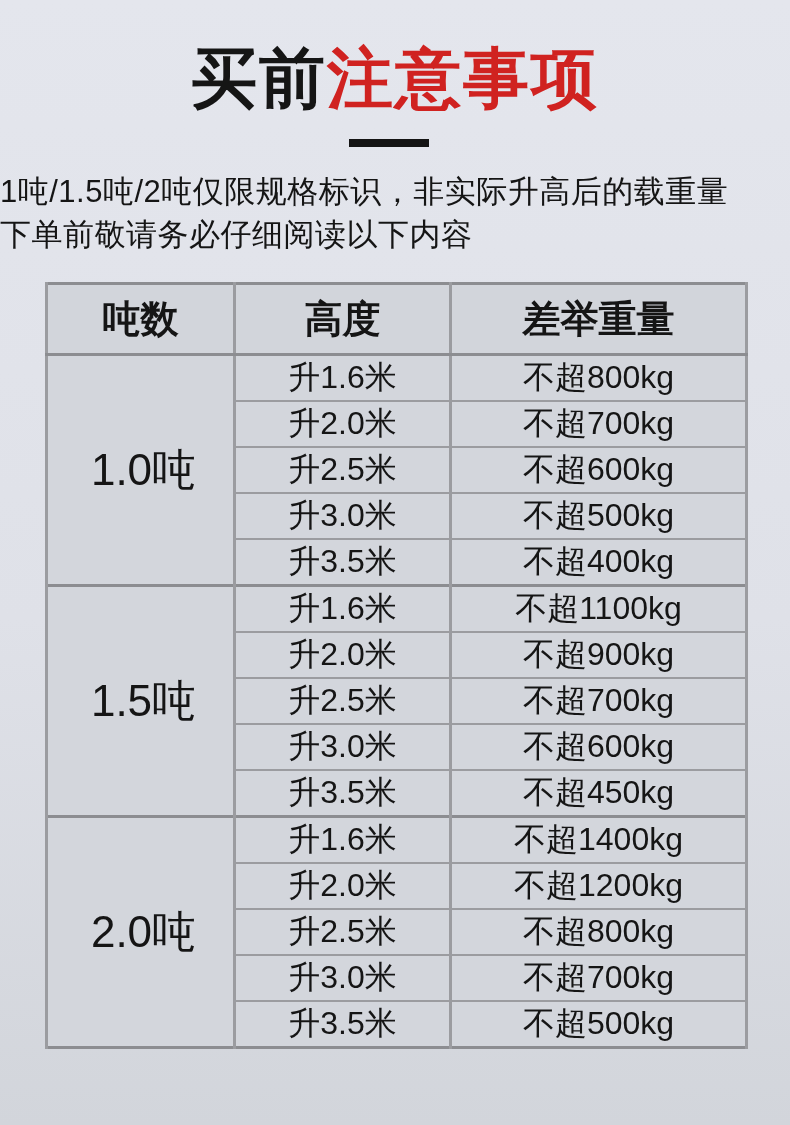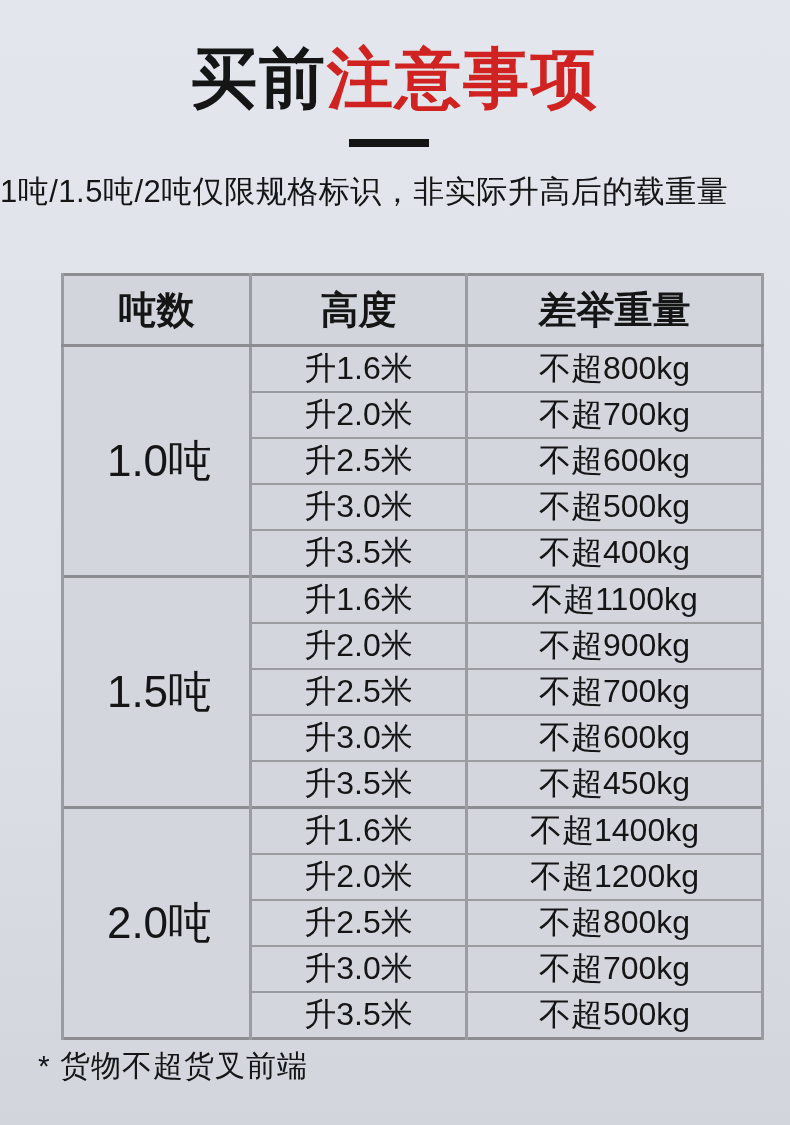--- a/index.html
+++ b/index.html
@@ -45,28 +45,27 @@
     font-size: 31px;
     font-weight: 500;
     letter-spacing: 0.5px;
     white-space: nowrap;
   }
   .sub1 { top: 171px; }
   .sub2 { top: 214px; }
 
   .spec-table {
     position: absolute;
-    top: 273px;
+    top: 282px;
     left: 45px;
     width: 700px;
     border-collapse: collapse;
     table-layout: fixed;
     background: #d3d6dc;
     border: 3px solid #8c8d91;
-    margin-left: 16px;
   }
   .spec-table th, .spec-table td {
     border: 2px solid #9b9ca0;
     border-left-width: 3px;
     border-right-width: 3px;
     text-align: center;
     vertical-align: middle;
     padding: 0;
     overflow: hidden;
     white-space: nowrap;
@@ -98,20 +97,21 @@
 
 <div class="page">
 
   <div class="title">
     <span>买前</span><span class="red">注意事项</span>
   </div>
 
   <div class="title-dash"></div>
 
   <div class="subtitle sub1">1吨/1.5吨/2吨仅限规格标识，非实际升高后的载重量</div>
+  <div class="subtitle sub2">下单前敬请务必仔细阅读以下内容</div>
 
   <table class="spec-table">
     <colgroup>
       <col style="width:188px">
       <col style="width:216px">
       <col style="width:296px">
     </colgroup>
     <thead>
       <tr>
         <th>吨数</th>
@@ -179,15 +179,14 @@
           <td>升3.0米</td>
           <td>不超700kg</td>
         </tr>
         <tr>
           <td>升3.5米</td>
           <td>不超500kg</td>
         </tr>
       </tbody>
   </table>
 
-  <div class="footnote">* 货物不超货叉前端</div>
 
 </div>
 
 </body></html>

